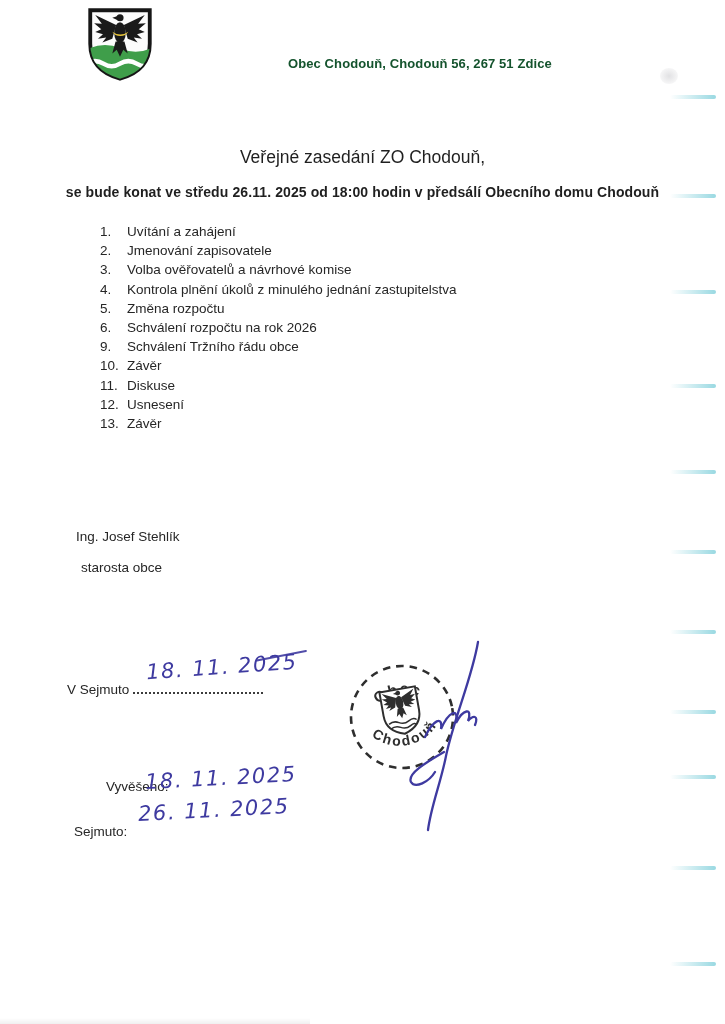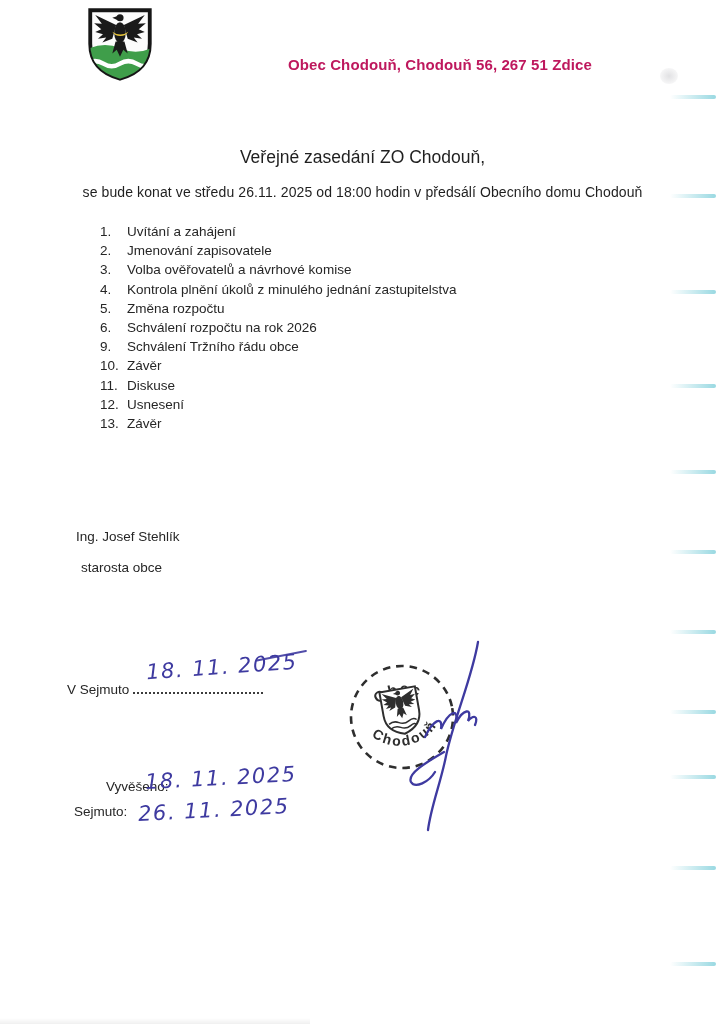--- a/index.html
+++ b/index.html
@@ -15,30 +15,30 @@
   body{
     width:725px;height:1024px;position:relative;overflow:hidden;
     font-family:"Liberation Sans", sans-serif;color:var(--text-dark);
   }
   .page{position:absolute;inset:0;background:#fff;}
 
   .coat{position:absolute;left:88px;top:8px;width:64px;height:73px;}
 
   .address{
     position:absolute;left:288px;top:56px;
-    font-size:15px;font-weight:bold;color:#be185d;letter-spacing:0.1px;
+    font-size:13px;font-weight:bold;color:#14532d;letter-spacing:0.1px;
     white-space:nowrap;
   }
   .title{
     position:absolute;left:0;right:0;top:147px;text-align:center;
     font-size:17.5px;font-weight:normal;color:#1f1f1f;
   }
   .subtitle{
     position:absolute;left:0;right:0;top:184px;text-align:center;
-    font-size:14px;font-weight:normal;color:#1f1f1f;letter-spacing:0.1px;
+    font-size:14px;font-weight:bold;color:#1f1f1f;letter-spacing:0.1px;
   }
 
   .agenda{
     position:absolute;left:100px;top:222px;list-style:none;
     font-size:13.5px;color:var(--text-dark);
   }
   .agenda li{line-height:19.2px;white-space:nowrap;}
   .agenda .num{display:inline-block;width:27px;}
 
   .signer-name{position:absolute;left:76px;top:529px;font-size:13.5px;}
@@ -57,21 +57,21 @@
   }
   .hand-place{left:146px;top:655px;font-size:21px;transform:rotate(-4deg);}
   .hand-place::after{
     content:"";position:absolute;right:-10px;top:4px;width:52px;height:2px;
     background:var(--ink-blue);transform:rotate(-7deg);border-radius:2px;opacity:.9;
   }
   .hand-posted{left:145px;top:766px;font-size:21px;transform:rotate(-3deg);}
   .hand-removed{left:138px;top:798px;font-size:21px;transform:rotate(-3deg);}
 
   .posted-line{position:absolute;left:72px;top:779px;font-size:13.5px;margin-left:34px;}
-  .removed-line{position:absolute;left:74px;top:804px;font-size:13.5px;}
+  .removed-line{position:absolute;left:74px;top:824px;font-size:13.5px;}
 
   .stamp{position:absolute;left:346px;top:658px;width:112px;height:118px;}
   .stamp-stroke{stroke:var(--stamp-ink);}
   .stamp-text{fill:var(--stamp-ink);font-family:"Liberation Sans",sans-serif;font-weight:bold;letter-spacing:2px;}
   .stamp-fill{fill:var(--stamp-ink);}
   .stamp-line{stroke:var(--stamp-ink);fill:none;}
 
   .signature{position:absolute;left:394px;top:630px;width:96px;height:206px;}
   .signature path{stroke:var(--ink-blue);stroke-width:2.3;fill:none;stroke-linecap:round;}
 

